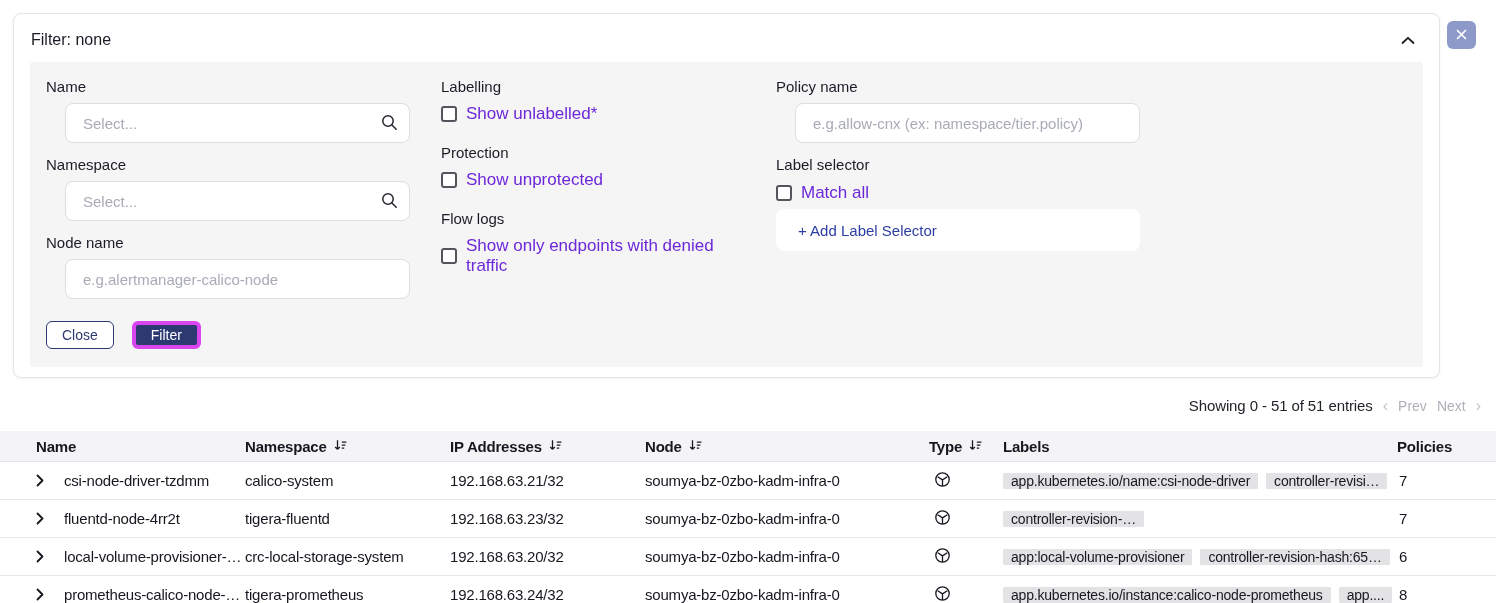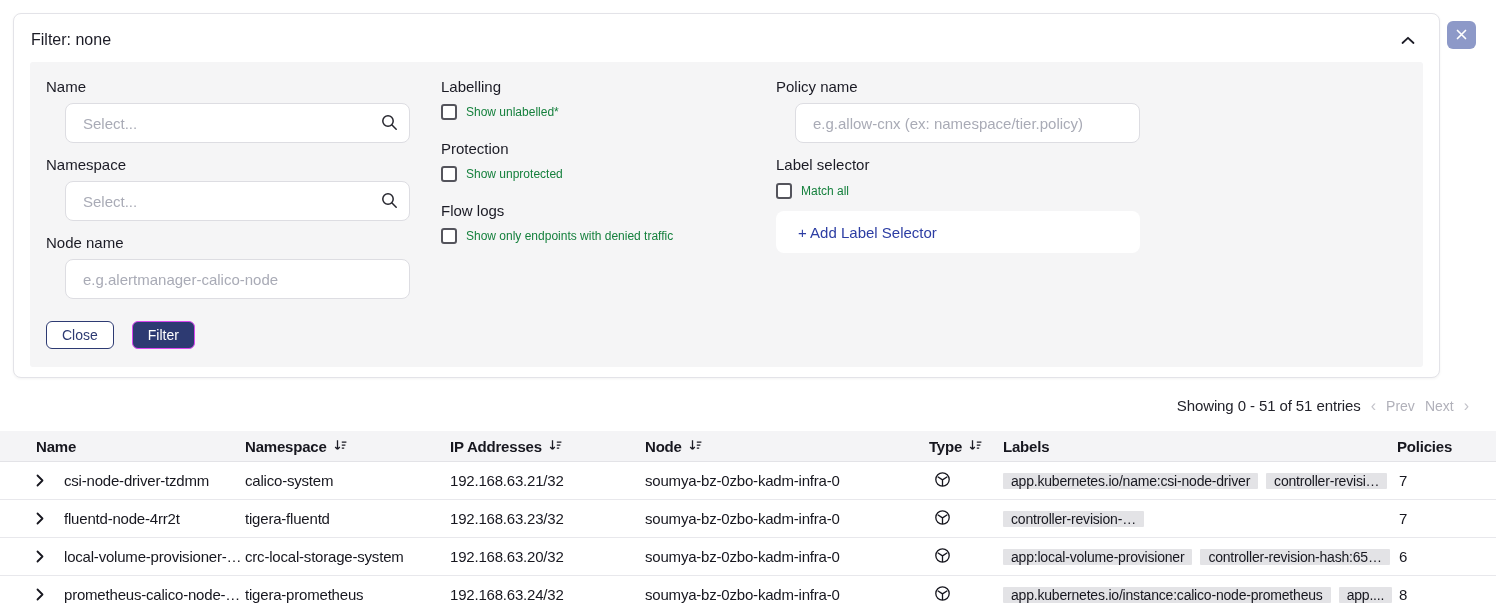--- a/index.html
+++ b/index.html
@@ -32,43 +32,43 @@
     width:100%; height:40px; border:1px solid #dddde2; border-radius:8px;
     background:#fff; padding:0 38px 0 17px; font-size:15px; font-family:inherit;
     color:#17171f; outline:none;
   }
   .text-input::placeholder { color:#a9abb6; }
   .search-icon { position:absolute; right:12px; top:11px; pointer-events:none; }
 
   .actions { display:flex; gap:18px; margin-top:22px; }
   .btn { font-family:inherit; font-size:14px; font-weight:500; border-radius:6px; height:28px; padding:0 15px; cursor:pointer; line-height:1; }
   .btn-outline { background:#fff; color:#2d3a72; border:1px solid #2d3a72; }
-  .btn-solid   { background:#2d3a72; color:#fff; border:1px solid #d946ef; }
+  .btn-solid   { background:#2d3a72; color:#fff; border:4px solid #d946ef; }
 
   .group-heading { font-size:15px; font-weight:500; color:#1b1b25; margin:0 0 9px; }
   .check-row { display:flex; align-items:center; gap:9px; margin-bottom:20px; }
   .checkbox { width:16px; height:16px; border:2px solid #54545c; border-radius:3px; background:#fff; flex:0 0 16px; cursor:pointer; }
-  .check-label { font-size:12px; color:#15803d; }
+  .check-label { font-size:17px; color:#6d28d9; }
 
   .ls-heading { margin-bottom:10px; }
-  .ls-checkrow { margin-bottom:12px; }
+  .ls-checkrow { margin-bottom:6px; }
   .add-label-btn {
     width:100%; height:42px; background:#fff; border:none; border-radius:8px;
     text-align:left; padding:0 22px; color:#2c3da3; font-size:15px; font-weight:500;
     font-family:inherit; cursor:pointer;
   }
 
   .dismiss-btn {
     position:absolute; left:1447px; top:21px; width:29px; height:28px;
     background:#8d99c8; border:none; border-radius:6px; cursor:pointer;
     display:flex; align-items:center; justify-content:center;
   }
 
   
-  .pagination { position:absolute; top:397px; right:27px; display:flex; align-items:center; gap:10px;text-align:center; }
+  .pagination { position:absolute; top:397px; right:15px; display:flex; align-items:center; gap:10px;text-align:center; }
   .pg-summary { font-size:15px; color:#23232b; letter-spacing:-0.1px; }
   .pg-chevron { color:#c3c3ca; font-size:16px; line-height:1; cursor:default; }
   .pg-link { color:#b1b1ba; font-size:14px; font-weight:500; cursor:default; }
 
   
   .endpoints-table { position:absolute; left:0; top:431px; width:1496px; }
   .thead, .trow { display:grid; grid-template-columns:245px 205px 195px 284px 74px 394px 99px; align-items:center; }
   .thead { background:#f4f4f6; height:31px; border-bottom:1px solid #e3e3e7; }
   .th { font-size:15px; font-weight:700; letter-spacing:-0.2px; color:#17171f; display:flex; align-items:center; gap:7px; }
   .th-name { padding-left:36px; }

